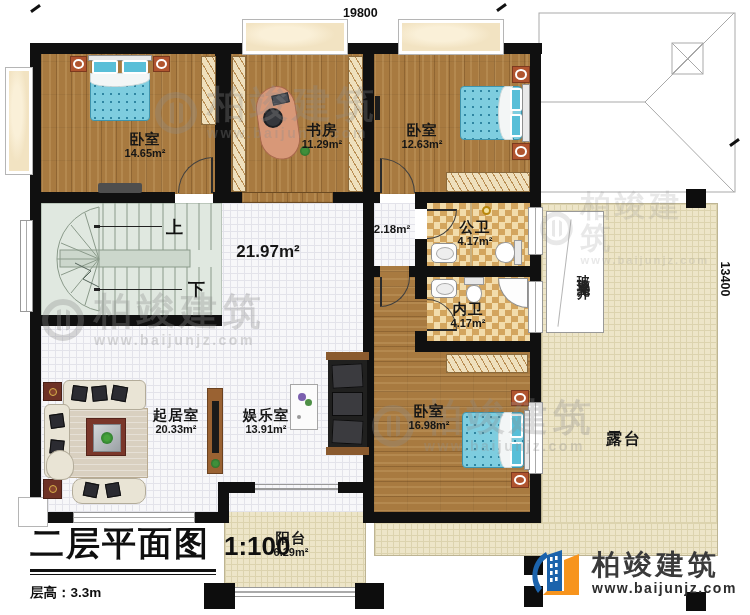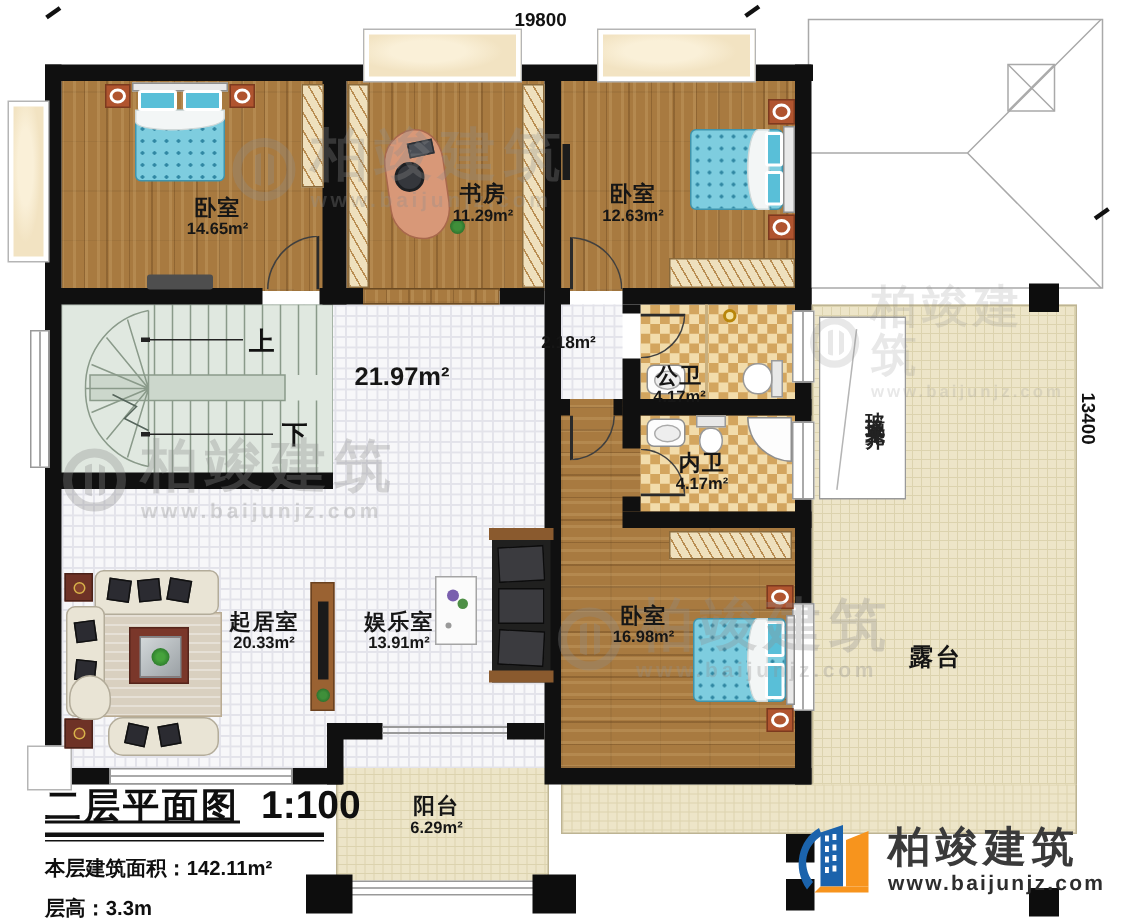--- a/index.html
+++ b/index.html
@@ -55,21 +55,21 @@
   .cream{background:#e9e4d5;border:1px solid #b3ac9a;border-radius:6px;position:absolute;}
   .pillow-d{position:absolute;background:#2b2b31;border:1px solid #111;}
   .gold{position:absolute;border:1px solid #d8b24a;border-radius:50%;background:#86422c;}
   .wm{position:absolute;display:flex;align-items:center;gap:10px;color:#8e8e8e;pointer-events:none;}
   .wm .g{width:42px;height:42px;border:6px solid #8e8e8e;border-radius:50%;
     background:repeating-linear-gradient(90deg,#8e8e8e 0 4px,transparent 4px 9px);
     background-clip:content-box;padding:4px;}
   .wm b{font-size:38px;font-weight:bold;letter-spacing:5px;display:block;line-height:1.05;}
   .wm i{font-style:normal;font-size:14px;font-weight:bold;letter-spacing:2.5px;display:block;}
   .tb{position:absolute;left:30px;top:521px;color:#0f0f0f;}
-  .tb .t1{font-size:24px;font-weight:bold;letter-spacing:2px;text-decoration:underline;}
+  .tb .t1{font-size:34px;font-weight:bold;letter-spacing:2px;}
   .tb .sc{font-size:26px;font-weight:bold;margin-left:14px;}
   .tb .rule{height:2.5px;background:#111;margin-top:2px;}
   .tb .meta{font-size:13.5px;font-weight:bold;margin-top:9px;}
   .logo{position:absolute;left:527px;top:543px;display:flex;align-items:center;gap:9px;}
   .logo .lt b{display:block;font-size:28px;font-weight:bold;color:#3a3a3a;letter-spacing:4px;line-height:1.1;}
   .logo .lt span{display:block;font-size:14px;font-weight:bold;color:#2d2d2d;letter-spacing:1.5px;}
   .tick{position:absolute;width:11px;height:3px;background:#111;transform:rotate(-35deg);}
 </style>
 </head>
 <body>
@@ -321,24 +321,24 @@
       <span class="nm">书房</span>
       <span class="ar">11.29m²</span>
     </div>
   <div class="lbl" style="left:422px;top:137px;">
       <span class="nm">卧室</span>
       <span class="ar">12.63m²</span>
     </div>
   <div class="lbl" style="left:268px;top:252px;">
       <span class="ar" style="font-size:17px;">21.97m²</span>
     </div>
-  <div class="lbl" style="left:379px;top:229px;">
+  <div class="lbl" style="left:392px;top:229px;">
       <span class="ar" style="font-size:11.5px;">2.18m²</span>
     </div>
-  <div class="lbl" style="left:453px;top:234px;margin-top:24px;">
+  <div class="lbl" style="left:475px;top:234px;">
       <span class="nm">公卫</span>
       <span class="ar">4.17m²</span>
     </div>
   <div class="lbl" style="left:468px;top:316px;">
       <span class="nm">内卫</span>
       <span class="ar">4.17m²</span>
     </div>
   <div class="lbl" style="left:429px;top:418px;">
       <span class="nm">卧室</span>
       <span class="ar">16.98m²</span>
@@ -364,23 +364,20 @@
   <div class="tick" style="left:30px;top:7px;"></div>
   <div class="tick" style="left:496px;top:6px;"></div>
   <div class="tick" style="left:729px;top:141px;"></div>
 
   <div class="tb">
     <div>
       <span class="t1">二层平面图</span><span class="sc">1:100</span>
     </div>
     <div class="rule" style="width:186px;"></div>
     <div class="rule" style="width:186px;height:1.5px;"></div>
-    <div class="meta">
-      <span>本层建筑面积：</span><span>142.11m²</span>
-    </div>
     <div class="meta">
       <span>层高：</span><span>3.3m</span>
     </div>
   </div>
 
   <div class="logo">
     <svg width="56" height="60" viewBox="0 0 56 60">
       <path d="M19 9 C5 17 1 36 11 50 L15 45 C7 34 10 21 21 14 Z" fill="#1b63ac"></path>
       <polygon points="20,12 35,7 35,48 20,48" fill="#1b63ac"></polygon>
       <g fill="#ffffff">

